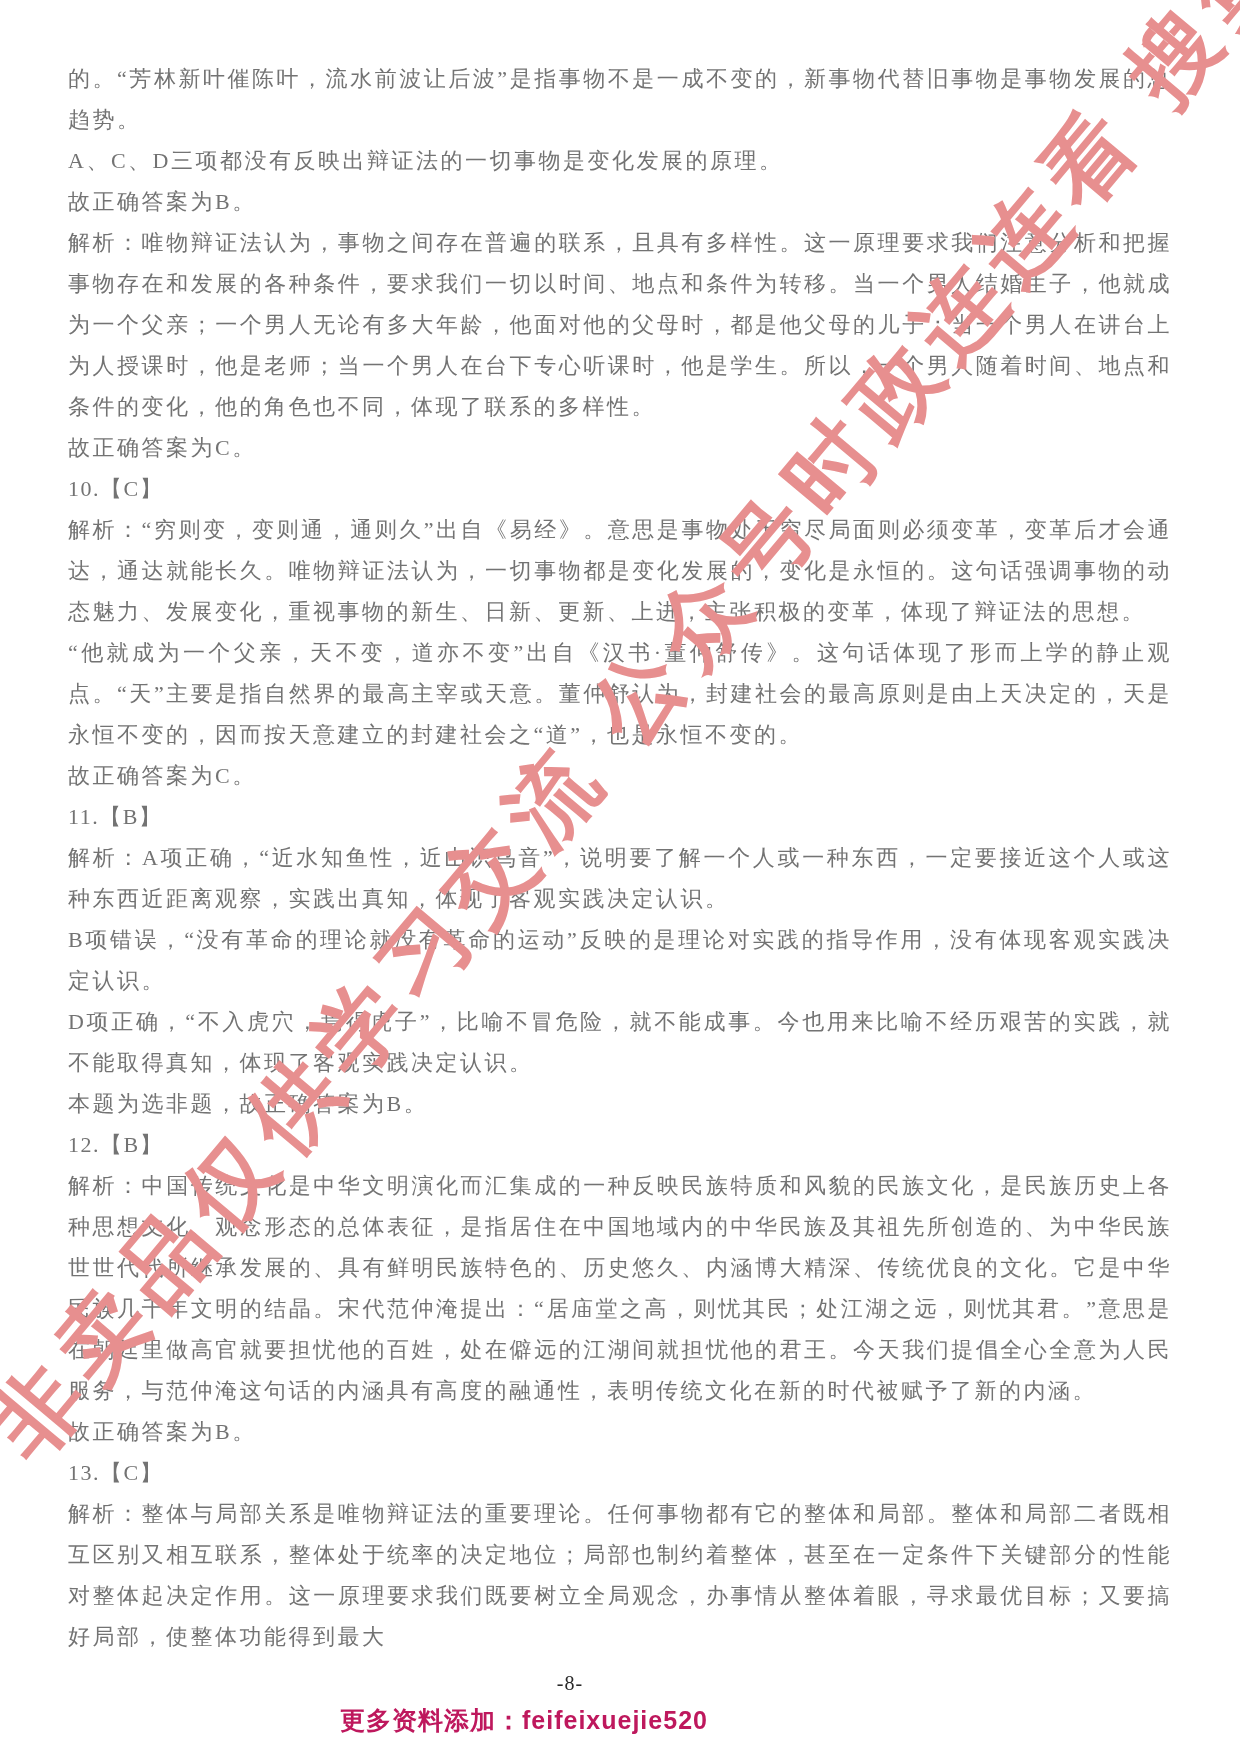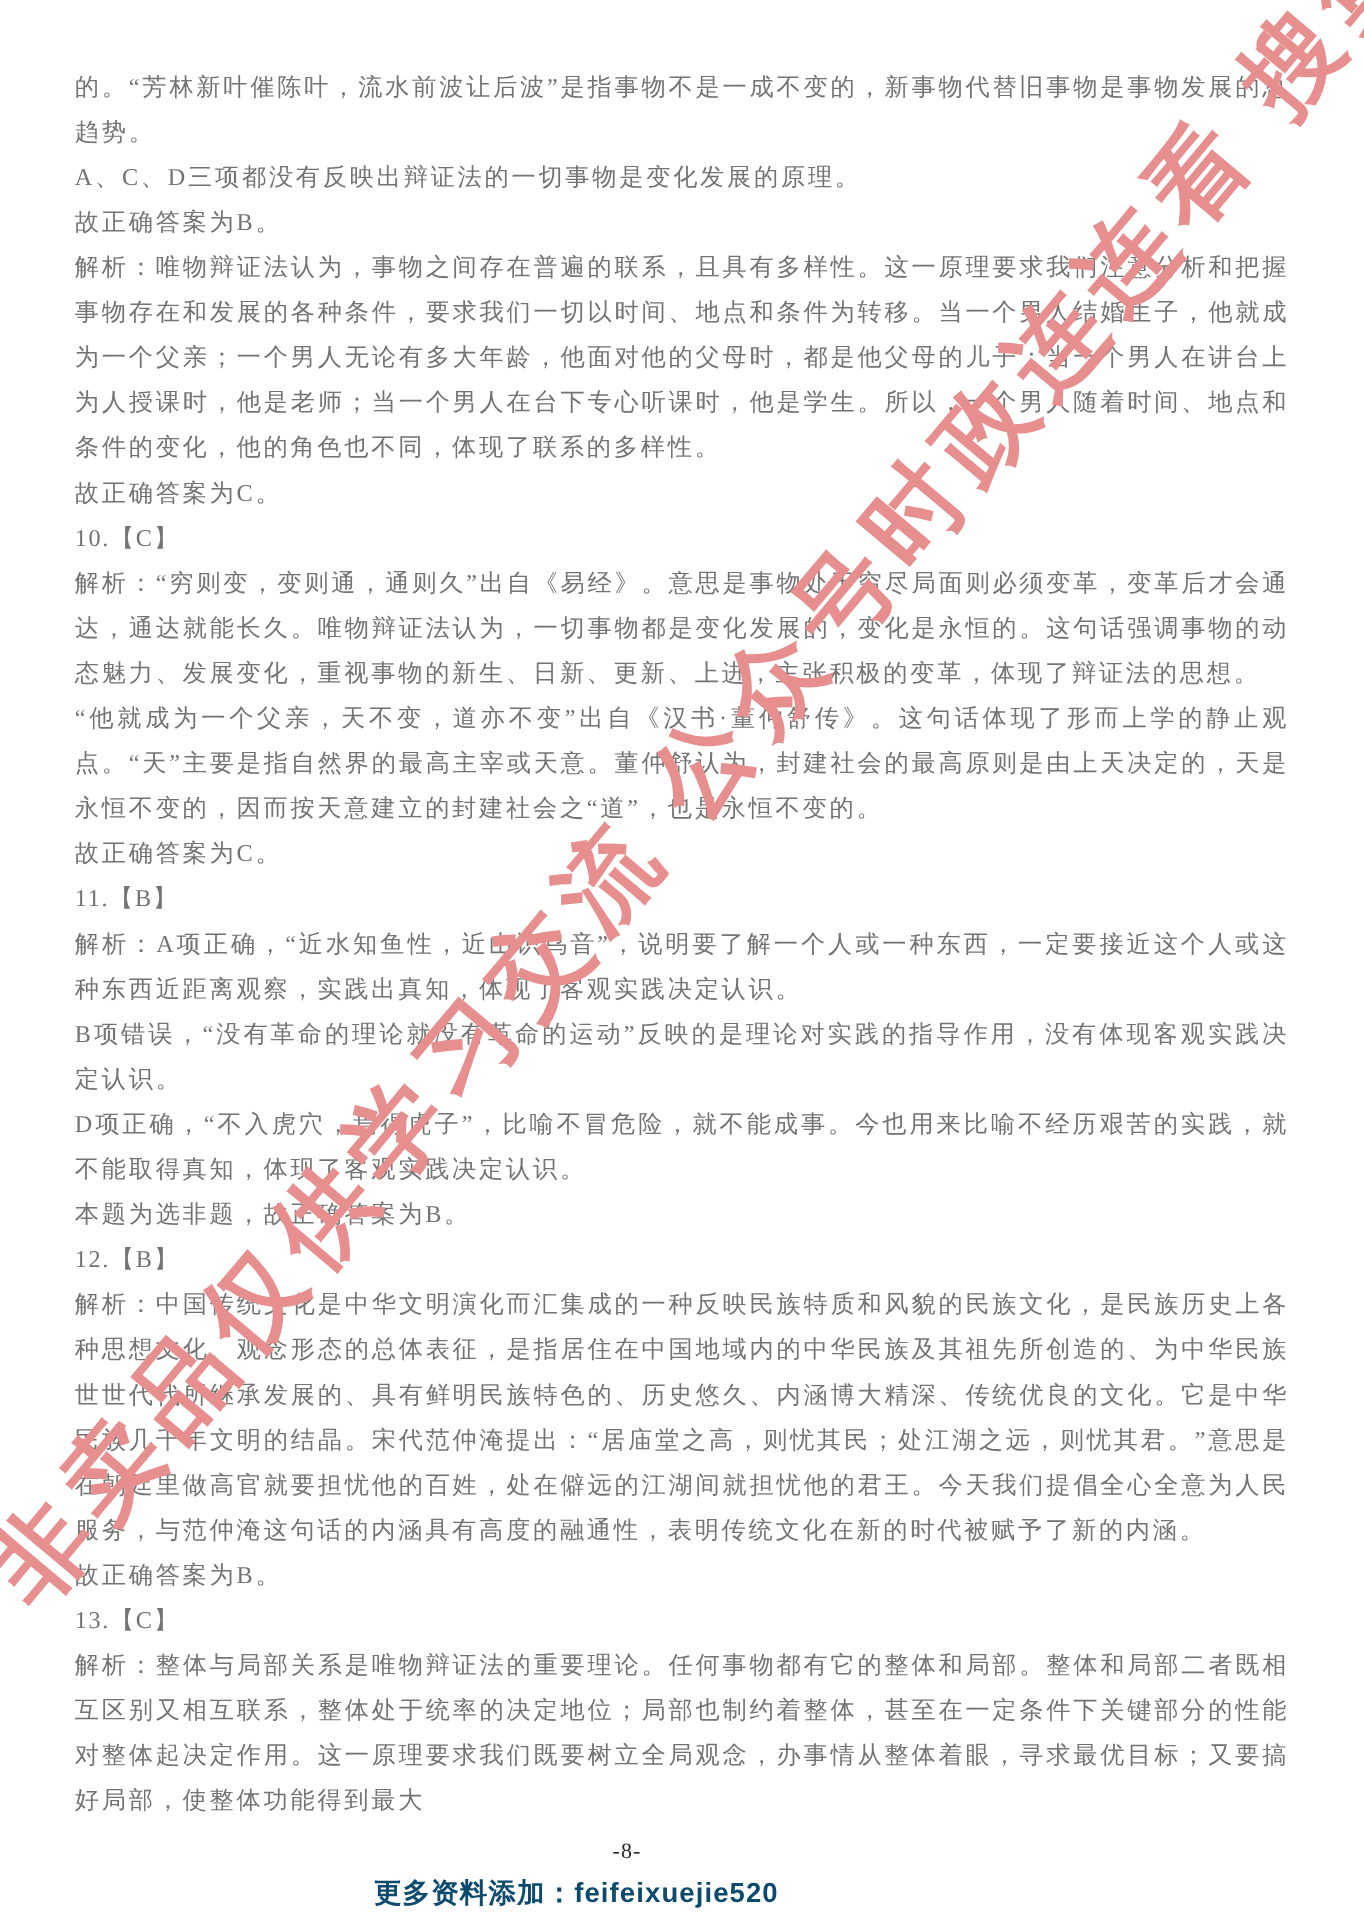--- a/index.html
+++ b/index.html
@@ -54,21 +54,21 @@
     font-size: 20px;
     color: #2a2a2a;
     letter-spacing: 1px;
   }
   .footer-note {
     position: absolute;
     top: 1704px;
     left: 340px;
     font-size: 25px;
     font-weight: bold;
-    color: #0c4a6e;
+    color: #be185d;
     letter-spacing: 1px;
   }
   .footer-note .account {
     font-family: "Liberation Sans", "DejaVu Sans", sans-serif;
   }
 </style>
 </head>
 <body>
 
 <div class="page" data-name="document-page">

